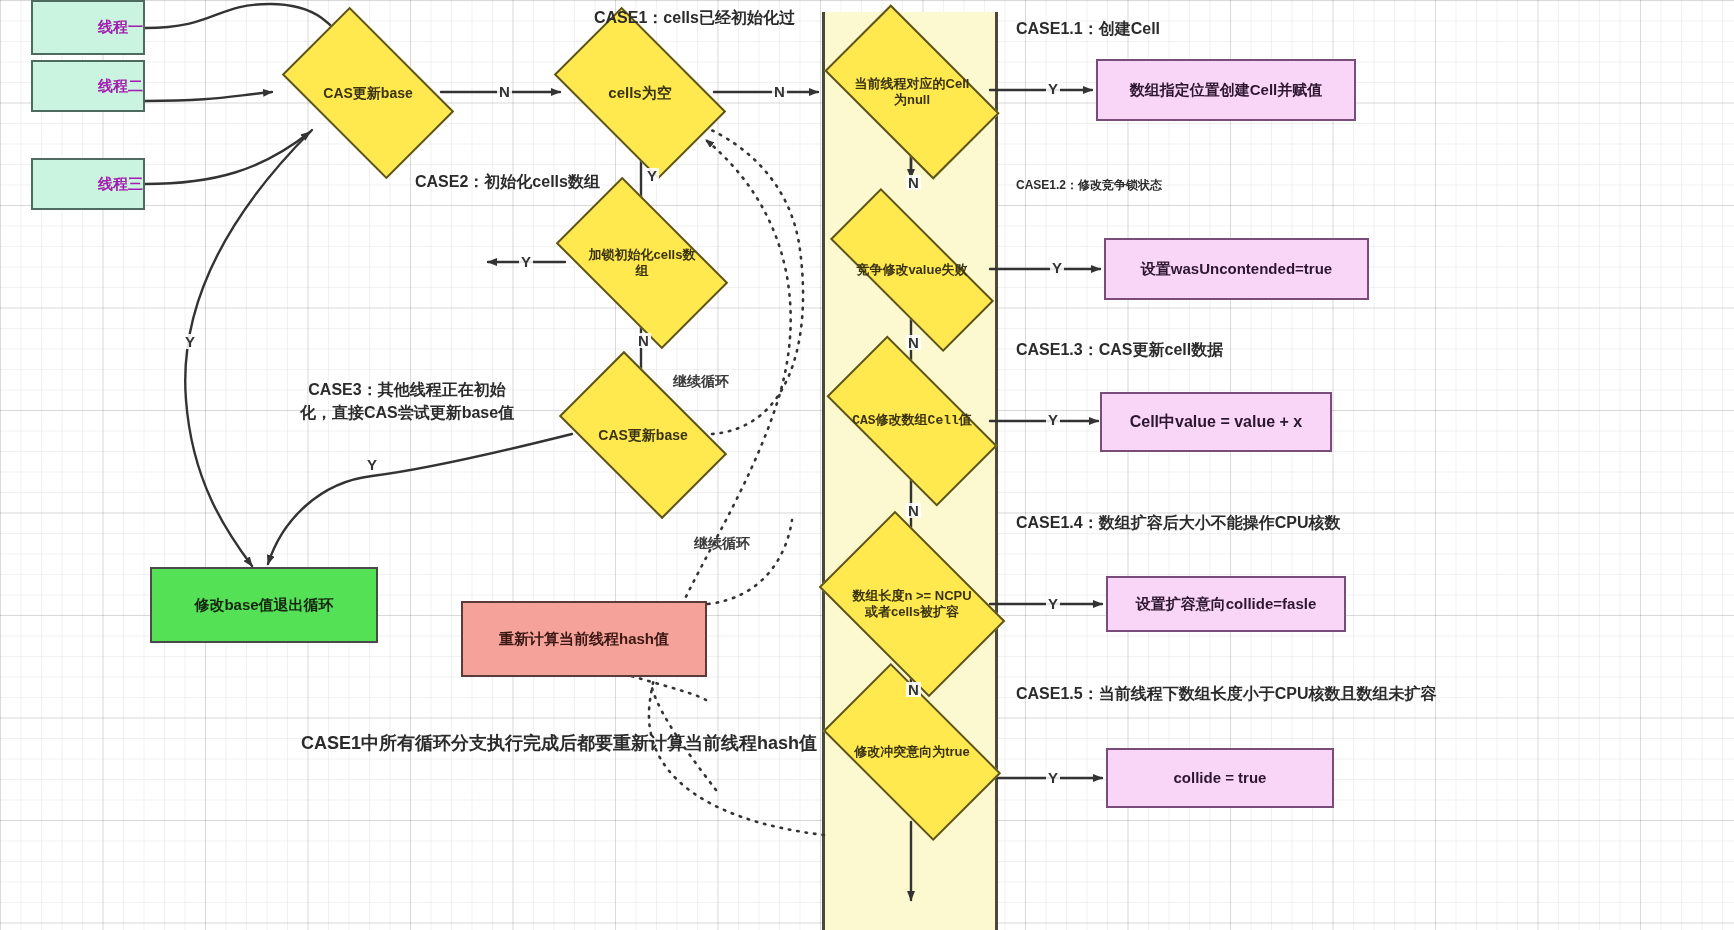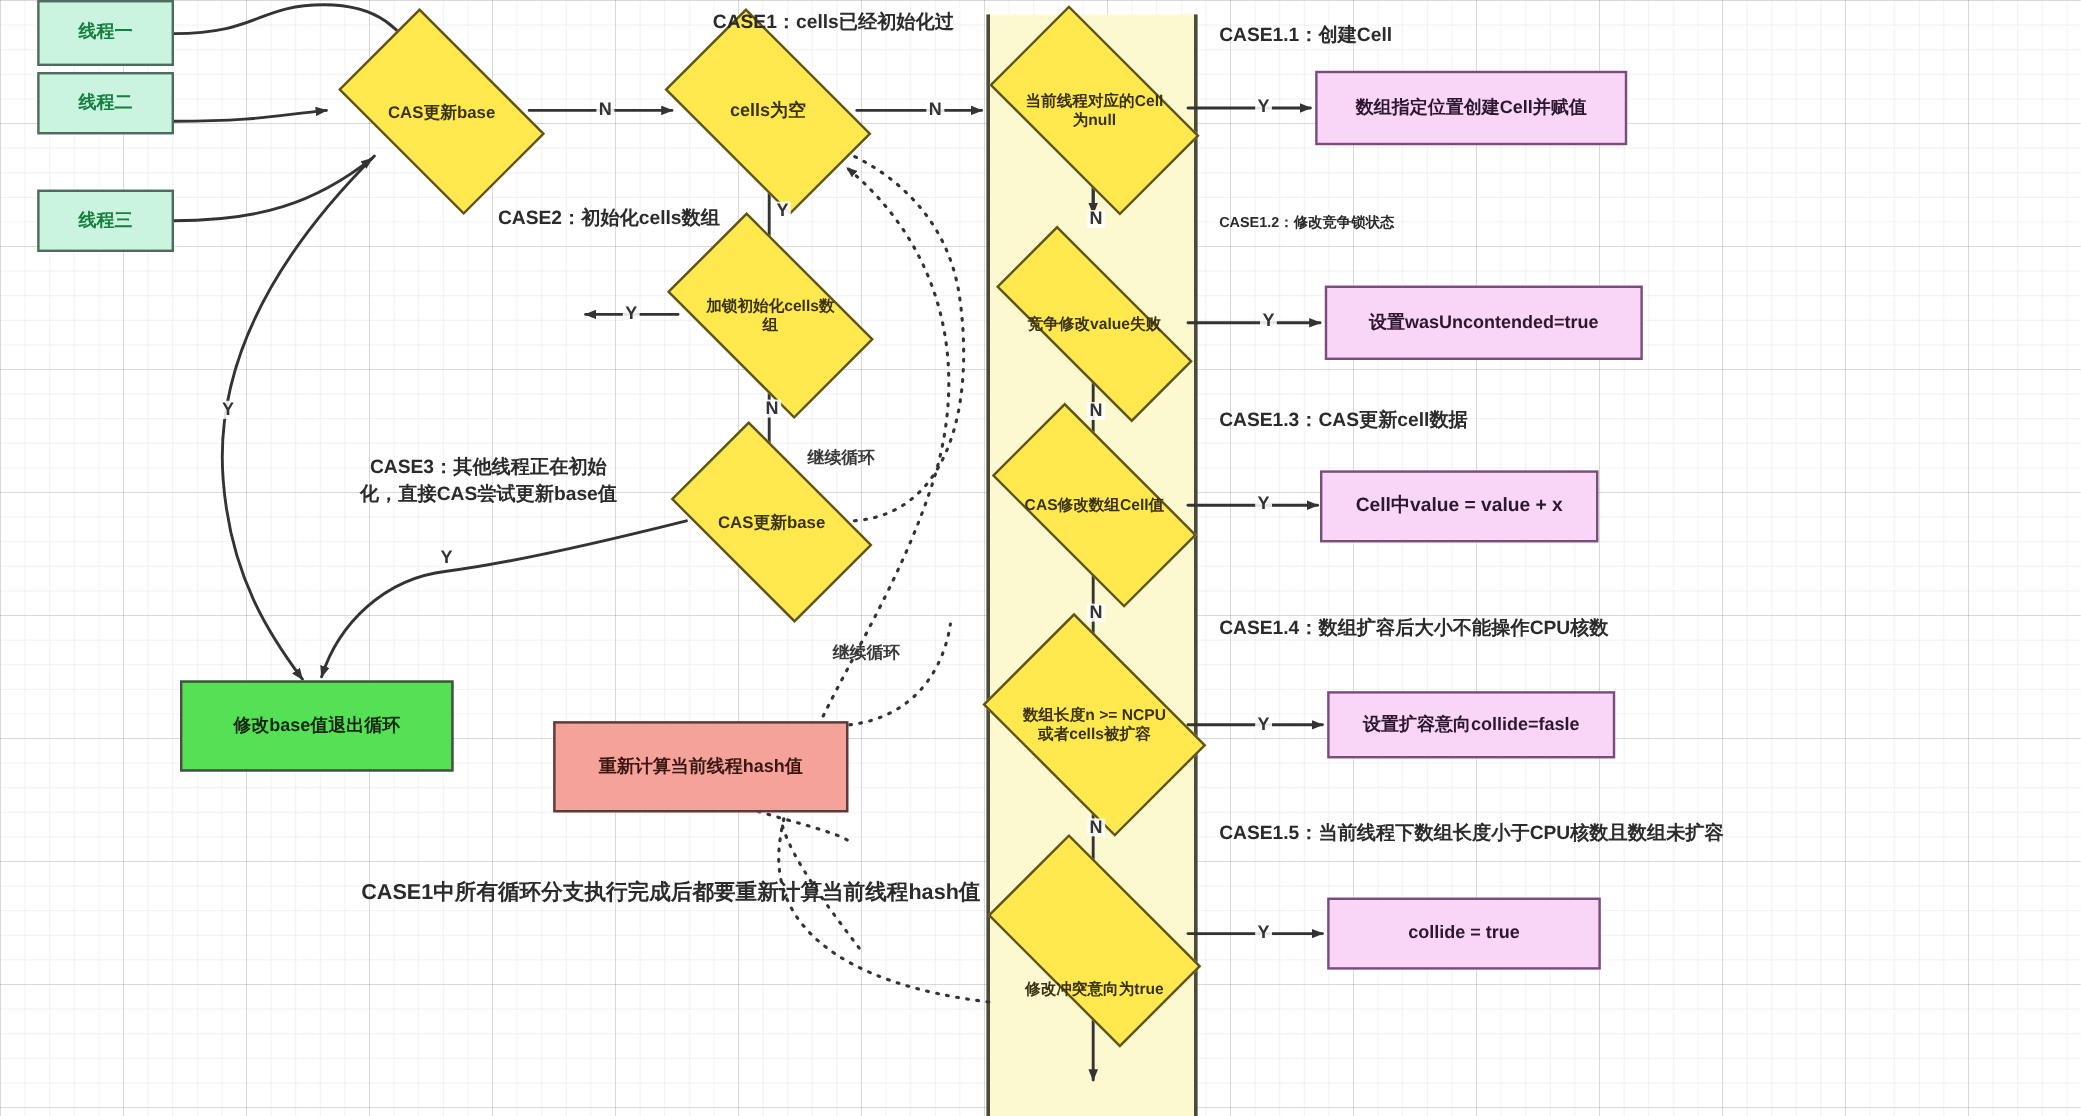--- a/index.html
+++ b/index.html
@@ -28,21 +28,21 @@
     box-sizing:border-box;
   }
   svg.wires{position:absolute;left:0;top:0;width:1734px;height:930px;overflow:visible;}
 
   .node{position:absolute;box-sizing:border-box;display:flex;align-items:center;justify-content:center;text-align:center;}
   .rect{
     border:2px solid #555;
     font-weight:bold;
     line-height:1.25;
   }
-  .mint{background:#caf3e0;border-color:#4d6b5f;color:#15803d;}
+  .mint{background:#caf3e0;border-color:#4d6b5f;color:#a21caf;justify-content:flex-end;}
   .blue{background:#c6dcf3;border-color:#5a6d86;color:#1b2c44;}
   .green{background:#55e155;border-color:#4a4a4a;color:#14260f;}
   .salmon{background:#f5a39a;border-color:#5b3b37;color:#3a1713;margin-top:35px;}
   .pink{background:#f9d6f7;border-color:#7a4c7a;color:#2d1630;}
 
   .diamond{
     position:absolute;
     display:flex;align-items:center;justify-content:center;
     text-align:center;
   }
@@ -190,31 +190,31 @@
   <div class="diamond" style="left:835px;top:45px;width:154px;height:94px;">
     <div class="dshape"></div>
     <div class="dtext" style="font-size:13px;width:122px;">当前线程对应的Cell为null</div>
   </div>
 
   <div class="diamond" style="left:832px;top:234px;width:160px;height:72px;">
     <div class="dshape"></div>
     <div class="dtext" style="font-size:13px;width:146px;">竞争修改value失败</div>
   </div>
 
-  <div class="diamond" style="left:834px;top:378px;width:156px;height:86px;">
+  <div class="diamond" style="left:834px;top:378px;width:156px;height:86px;font-family:Liberation Mono, monospace;">
     <div class="dshape"></div>
     <div class="dtext" style="font-size:13px;width:120px;">CAS修改数组Cell值</div>
   </div>
 
   <div class="diamond" style="left:834px;top:550px;width:156px;height:108px;">
     <div class="dshape"></div>
     <div class="dtext" style="font-size:13px;width:120px;">数组长度n &gt;= NCPU或者cells被扩容</div>
   </div>
 
-  <div class="diamond" style="left:834px;top:736px;width:156px;height:96px;align-items:flex-end;">
+  <div class="diamond" style="left:834px;top:704px;width:156px;height:96px;">
     <div class="dshape"></div>
     <div class="dtext" style="font-size:13px;width:118px;">修改冲突意向为true</div>
   </div>
 
   <div class="node rect pink" style="left:1096px;top:59px;width:260px;height:62px;font-size:15px;">
     <span>数组指定位置创建Cell并赋值</span>
   </div>
 
   <div class="node rect pink" style="left:1104px;top:238px;width:265px;height:62px;font-size:15px;">
     <span>设置wasUncontended=true</span>

